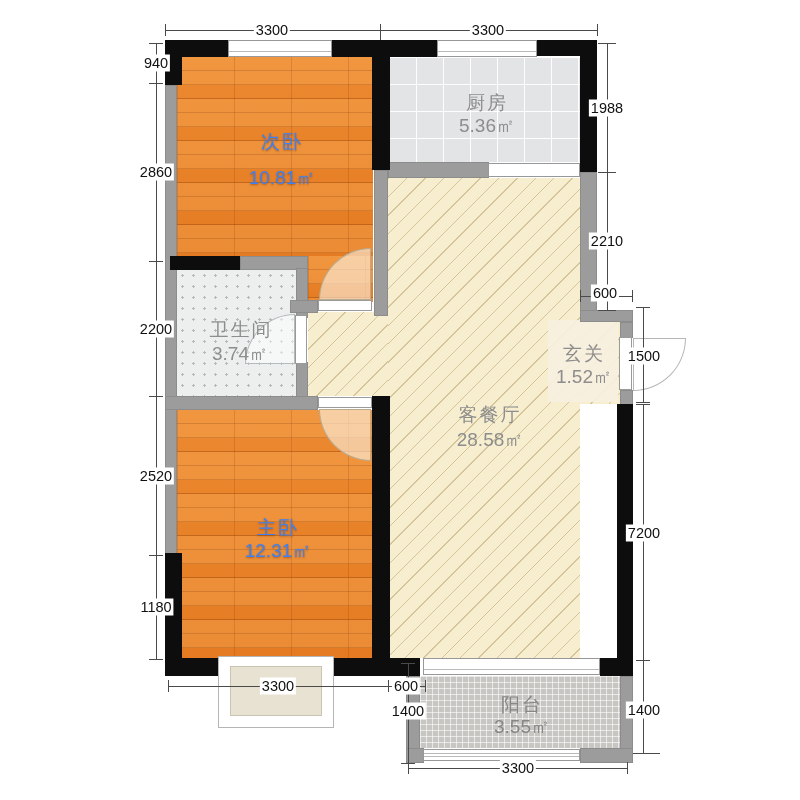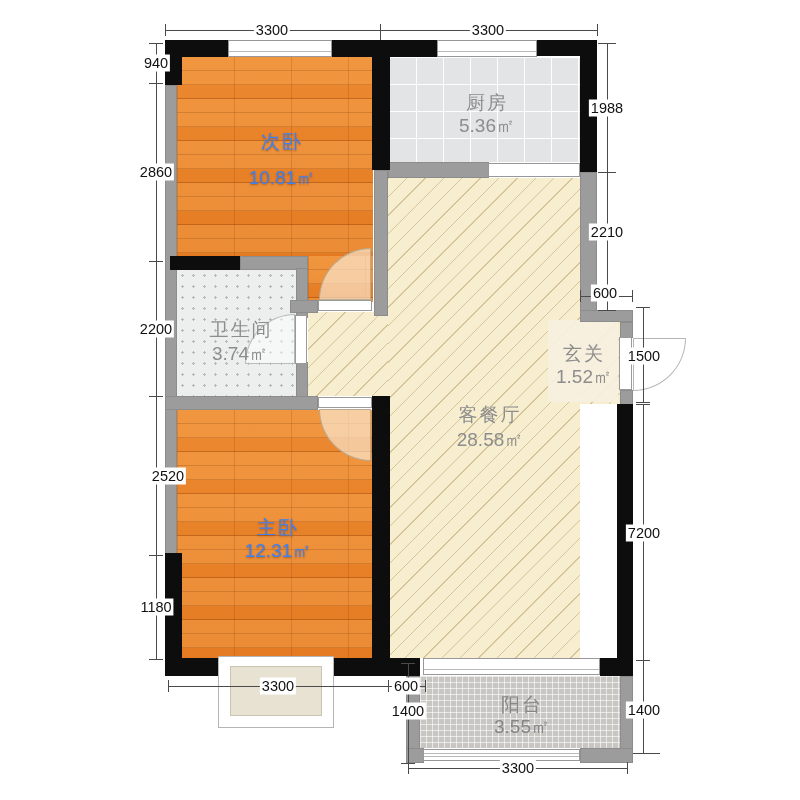--- a/index.html
+++ b/index.html
@@ -158,24 +158,24 @@
 
   <div class="dl" style="left:408px;top:768px;width:219px;height:1px;"></div>
   <div class="dl" style="left:408px;top:762px;width:1px;height:12px;"></div>
   <div class="dl" style="left:627px;top:762px;width:1px;height:12px;"></div>
 
   <div class="dim" style="left:272px;top:30px;">3300</div>
   <div class="dim" style="left:488px;top:30px;">3300</div>
   <div class="dim" style="left:156px;top:63px;">940</div>
   <div class="dim" style="left:156px;top:172px;">2860</div>
   <div class="dim" style="left:156px;top:329px;">2200</div>
-  <div class="dim" style="left:168px;top:476px;">2520</div>
+  <div class="dim" style="left:156px;top:476px;">2520</div>
   <div class="dim" style="left:156px;top:607px;">1180</div>
   <div class="dim" style="left:607px;top:108px;">1988</div>
-  <div class="dim" style="left:607px;top:232px;">2210</div>
+  <div class="dim" style="left:607px;top:241px;">2210</div>
   <div class="dim" style="left:605px;top:293px;">600</div>
   <div class="dim" style="left:644px;top:356px;">1500</div>
   <div class="dim" style="left:644px;top:533px;">7200</div>
   <div class="dim" style="left:644px;top:710px;">1400</div>
   <div class="dim" style="left:278px;top:686px;">3300</div>
   <div class="dim" style="left:406px;top:686px;">600</div>
   <div class="dim" style="left:408px;top:711px;">1400</div>
   <div class="dim" style="left:518px;top:768px;">3300</div>
 
   <div class="rname lab-wood" style="left:282px;top:142px;">次卧</div>

